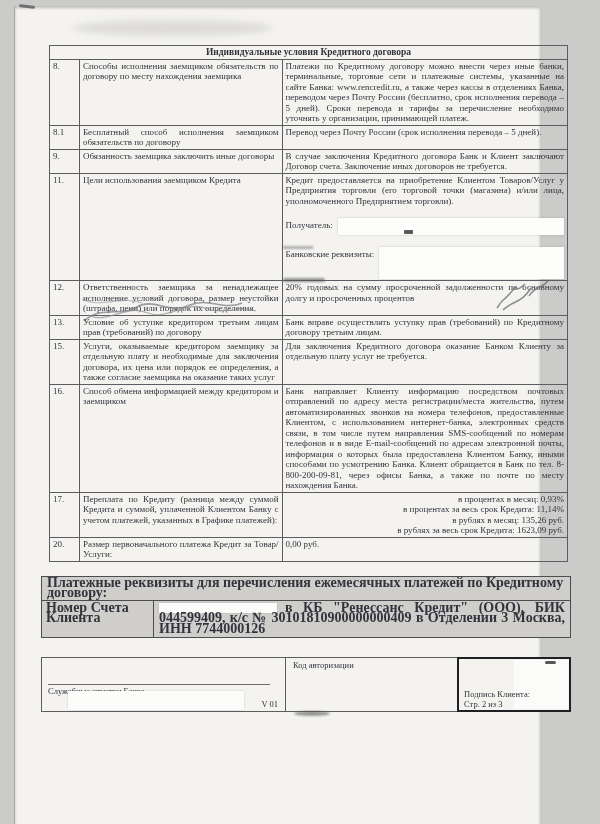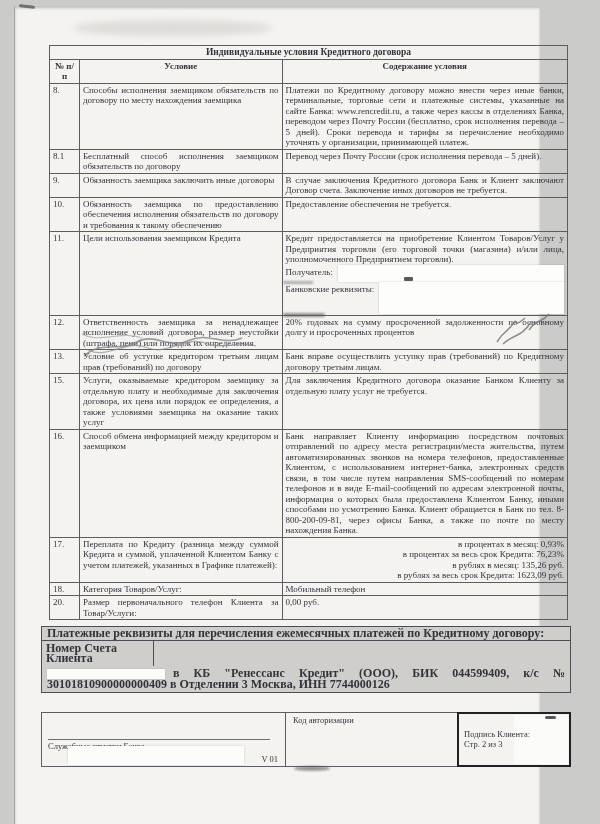--- a/index.html
+++ b/index.html
@@ -32,64 +32,64 @@
   }
   .t-title{ text-align:center; font-weight:bold; font-size:9.5px; padding:0 2px 1px 2px;}
   .main-table thead th{ font-weight:bold; text-align:center; }
   .col-num{ width:30px; } .col-cond{ width:203px; } .col-cont{ width:286px; }
   .c-num{ text-align:left; padding-left:4px; }
   .c-cond, .c-cont{ position:relative; }
   .par{ text-align:justify; }
   .lines .par{ text-align:right; }
 
   
-  .red-line{ display:flex; align-items:flex-start; margin-top:2px; position:relative;}
+  .red-line{ display:flex; align-items:flex-start; margin-top:14px; position:relative;}
   .red-line .lbl{ white-space:nowrap; padding-right:5px; }
   .red-line .red-box{ flex:1; background:#fdfdfb; box-shadow:0 0 2px rgba(60,60,60,.25);}
   .red-line.r0 .red-box{ height:17px; margin-top:-2px; }
   .red-line.r1 .red-box{ height:32px; margin-top:-2px; }
   .red-line.r0::before{ content:""; position:absolute; left:118px; top:10px;
     width:9px; height:4px; background:#3c3c40; opacity:.85; border-radius:1px;}
   .red-line.r1::after{ content:""; position:absolute; left:-3px; bottom:-3px;
     width:42px; height:4px; background:#55555a; opacity:.6; filter:blur(1px); border-radius:2px;}
   .red-line.r1::before{ content:""; position:absolute; left:-3px; top:-3px;
     width:30px; height:3px; background:#6a6a6e; opacity:.5; filter:blur(1px);}
 
   .scrib{ position:absolute; pointer-events:none; }
   .scrib-cond{ left:2px; top:6px; }
   .scrib-cont{ right:14px; bottom:1px; }
 
   
   .pay-table{
-    width:530px; margin:6px 0 0 26px;
+    width:530px; margin:14px 0 0 26px;
     border:1px solid #4c4c52; background:#cfcecb;
-    font-size:12px; line-height:10.6px; font-weight:bold;
+    font-size:14px; line-height:10.6px; font-weight:bold;
   }
   .pay-header{ padding:1px 5px; border-bottom:1px solid #4c4c52; }
-  .pay-row{ display:flex;flex-direction:column; }
+  .pay-row{ display:flex; }
   .pay-label{ width:112px; border-right:1px solid #4c4c52; padding:2px 4px; }
   .pay-value{ flex:1; padding:2px 5px; text-align:justify; }
   .inline-red{ display:inline-block; width:118px; height:10px; background:#fbfbf9;
     vertical-align:middle; margin-right:8px; box-shadow:0 0 1px rgba(0,0,0,.25); }
 
   
   .footer-strip{
     width:530px; height:55px; margin:19px 0 0 26px;
     border:1px solid #5c5c62; display:flex; position:relative;
     font-size:8.5px; line-height:10px;
   }
   .f-left{ width:244px; border-right:1px solid #5c5c62; position:relative; padding:2px 6px;}
   .f-rule{ margin-top:24px; border-top:1px solid #6d6d72; width:96%; }
   .f-label{ margin-top:1px; }
   .f-redact{ position:absolute; left:26px; bottom:1px; width:176px; height:19px;
     background:#fcfcfa; box-shadow:0 0 2px rgba(60,60,60,.2);}
   .f-version{ position:absolute; right:7px; bottom:2px; }
   .f-mid{ flex:1; border-right:1px solid #5c5c62; padding:2px 7px; }
   .f-right{ width:114px; border:2px solid #1f1f24; margin:-1px; position:relative;
-    padding:15px 4px 2px 5px; background:#f4f3f0;}
+    padding:30px 4px 2px 5px; background:#f4f3f0;}
   .f-sig-redact{ position:absolute; right:1px; top:1px; width:54px; height:49px;
     background:#fbfbf9; }
   .f-mark{ position:absolute; right:13px; top:2px; width:11px; height:3px;
     background:#3a3a3e; border-radius:2px; opacity:.85; z-index:2;}
   .f-sig-label, .f-page-label{ position:relative; z-index:1; }
   .f-under-smudge{ position:absolute; left:252px; bottom:-5px; width:36px; height:5px;
     background:#4a4a4e; border-radius:50%; opacity:.55; filter:blur(1px);}
 </style>
 </head>
 <body>
@@ -101,25 +101,20 @@
   <table class="main-table">
     <colgroup>
         <col class="col-num">
         <col class="col-cond">
         <col class="col-cont">
       </colgroup>
     <thead>
       <tr>
         <th colspan="3" class="t-title">Индивидуальные условия Кредитного договора</th>
       </tr>
-      <tr>
-        <th>№ п/п</th>
-        <th>Условие</th>
-        <th>Содержание условия</th>
-      </tr>
     </thead>
     <tbody id="rows-body">
         <tr>
           <td class="c-num">8.</td>
           <td class="c-cond">
             <div class="par">Способы исполнения заемщиком обязательств по договору по месту нахождения заемщика</div>
           </td>
           <td class="c-cont">
             <div class="par">Платежи по Кредитному договору можно внести через иные банки, терминальные, торговые сети и платежные системы, указанные на сайте Банка: www.rencredit.ru, а также через кассы в отделениях Банка, переводом через Почту России (бесплатно, срок исполнения перевода – 5 дней). Сроки перевода и тарифы за перечисление необходимо уточнять у организации, принимающей платеж.</div>
           </td>
@@ -133,29 +128,20 @@
             <div class="par">Перевод через Почту России (срок исполнения перевода – 5 дней).</div>
           </td>
         </tr>
         <tr>
           <td class="c-num">9.</td>
           <td class="c-cond">
             <div class="par">Обязанность заемщика заключить иные договоры</div>
           </td>
           <td class="c-cont">
             <div class="par">В случае заключения Кредитного договора Банк и Клиент заключают Договор счета. Заключение иных договоров не требуется.</div>
-          </td>
-        </tr>
-        <tr>
-          <td class="c-num">10.</td>
-          <td class="c-cond">
-            <div class="par">Обязанность заемщика по предоставлению обеспечения исполнения обязательств по договору и требования к такому обеспечению</div>
-          </td>
-          <td class="c-cont">
-            <div class="par">Предоставление обеспечения не требуется.</div>
           </td>
         </tr>
         <tr>
           <td class="c-num">11.</td>
           <td class="c-cond">
             <div class="par">Цели использования заемщиком Кредита</div>
           </td>
           <td class="c-cont">
             <div class="par">Кредит предоставляется на приобретение Клиентом Товаров/Услуг у Предприятия торговли (его торговой точки (магазина) и/или лица, уполномоченного Предприятием торговли).</div>
             <div class="red-line r0">
@@ -190,21 +176,21 @@
           <td class="c-cond">
             <div class="par">Условие об уступке кредитором третьим лицам прав (требований) по договору</div>
           </td>
           <td class="c-cont">
             <div class="par">Банк вправе осуществлять уступку прав (требований) по Кредитному договору третьим лицам.</div>
           </td>
         </tr>
         <tr>
           <td class="c-num">15.</td>
           <td class="c-cond">
-            <div class="par">Услуги, оказываемые кредитором заемщику за отдельную плату и необходимые для заключения договора, их цена или порядок ее определения, а также условиями заемщика на оказание таких услуг</div>
+            <div class="par">Услуги, оказываемые кредитором заемщику за отдельную плату и необходимые для заключения договора, их цена или порядок ее определения, а также согласие заемщика на оказание таких услуг</div>
           </td>
           <td class="c-cont">
             <div class="par">Для заключения Кредитного договора оказание Банком Клиенту за отдельную плату услуг не требуется.</div>
           </td>
         </tr>
         <tr>
           <td class="c-num">16.</td>
           <td class="c-cond">
             <div class="par">Способ обмена информацией между кредитором и заемщиком</div>
           </td>
@@ -212,38 +198,29 @@
             <div class="par">Банк направляет Клиенту информацию посредством почтовых отправлений по адресу места регистрации/места жительства, путем автоматизированных звонков на номера телефонов, предоставленные Клиентом, с использованием интернет-банка, электронных средств связи, в том числе путем направления SMS-сообщений по номерам телефонов и в виде E-mail-сообщений по адресам электронной почты, информация о которых была предоставлена Клиентом Банку, иными способами по усмотрению Банка. Клиент обращается в Банк по тел. 8-800-200-09-81, через офисы Банка, а также по почте по месту нахождения Банка.</div>
           </td>
         </tr>
         <tr>
           <td class="c-num">17.</td>
           <td class="c-cond">
             <div class="par">Переплата по Кредиту (разница между суммой Кредита и суммой, уплаченной Клиентом Банку с учетом платежей, указанных в Графике платежей):</div>
           </td>
           <td class="c-cont lines">
             <div class="par">в процентах в месяц: 0,93%</div>
-            <div class="par">в процентах за весь срок Кредита: 76,23%</div>
+            <div class="par">в процентах за весь срок Кредита: 11,14%</div>
             <div class="par">в рублях в месяц: 135,26 руб.</div>
             <div class="par">в рублях за весь срок Кредита: 1623,09 руб.</div>
           </td>
         </tr>
         <tr>
-          <td class="c-num">18.</td>
-          <td class="c-cond">
-            <div class="par">Категория Товаров/Услуг:</div>
-          </td>
-          <td class="c-cont">
-            <div class="par">Мобильный телефон</div>
-          </td>
-        </tr>
-        <tr>
           <td class="c-num">20.</td>
           <td class="c-cond">
-            <div class="par">Размер первоначального телефон Клиента за Товар/Услуги:</div>
+            <div class="par">Размер первоначального платежа Кредит за Товар/Услуги:</div>
           </td>
           <td class="c-cont">
             <div class="par">0,00 руб.</div>
           </td>
         </tr>
       </tbody>
   </table>
 
   <div class="pay-table">
     <div class="pay-header">Платежные реквизиты для перечисления ежемесячных платежей по Кредитному договору:</div>

